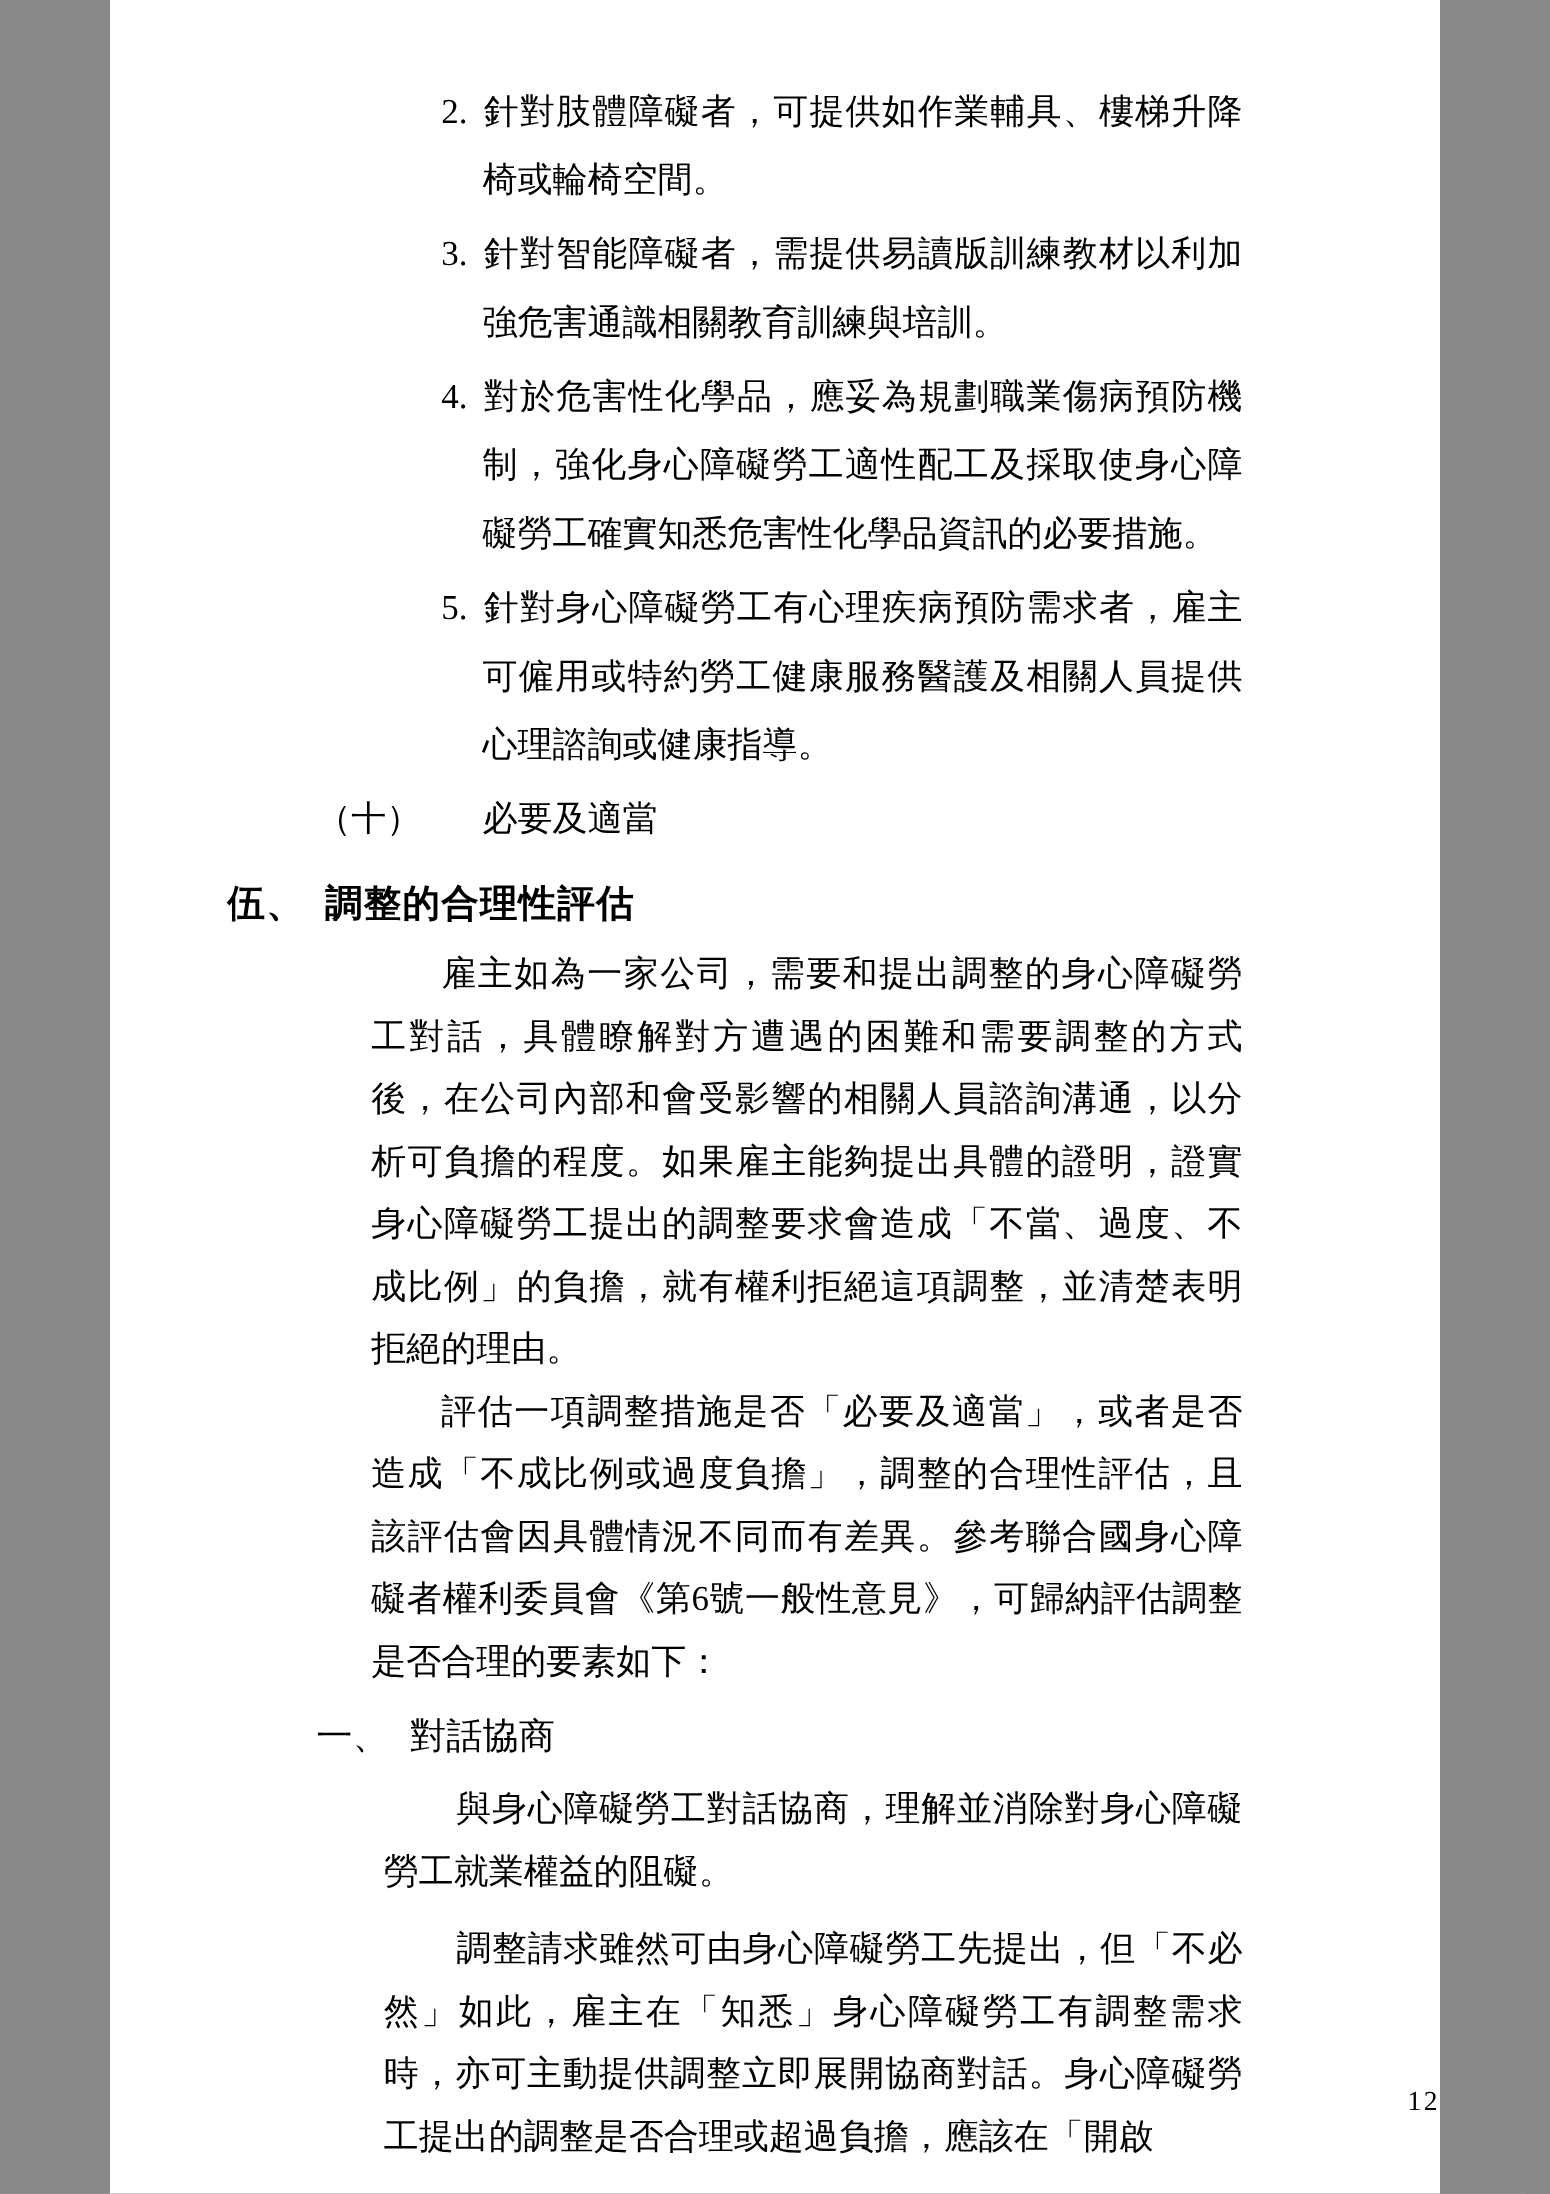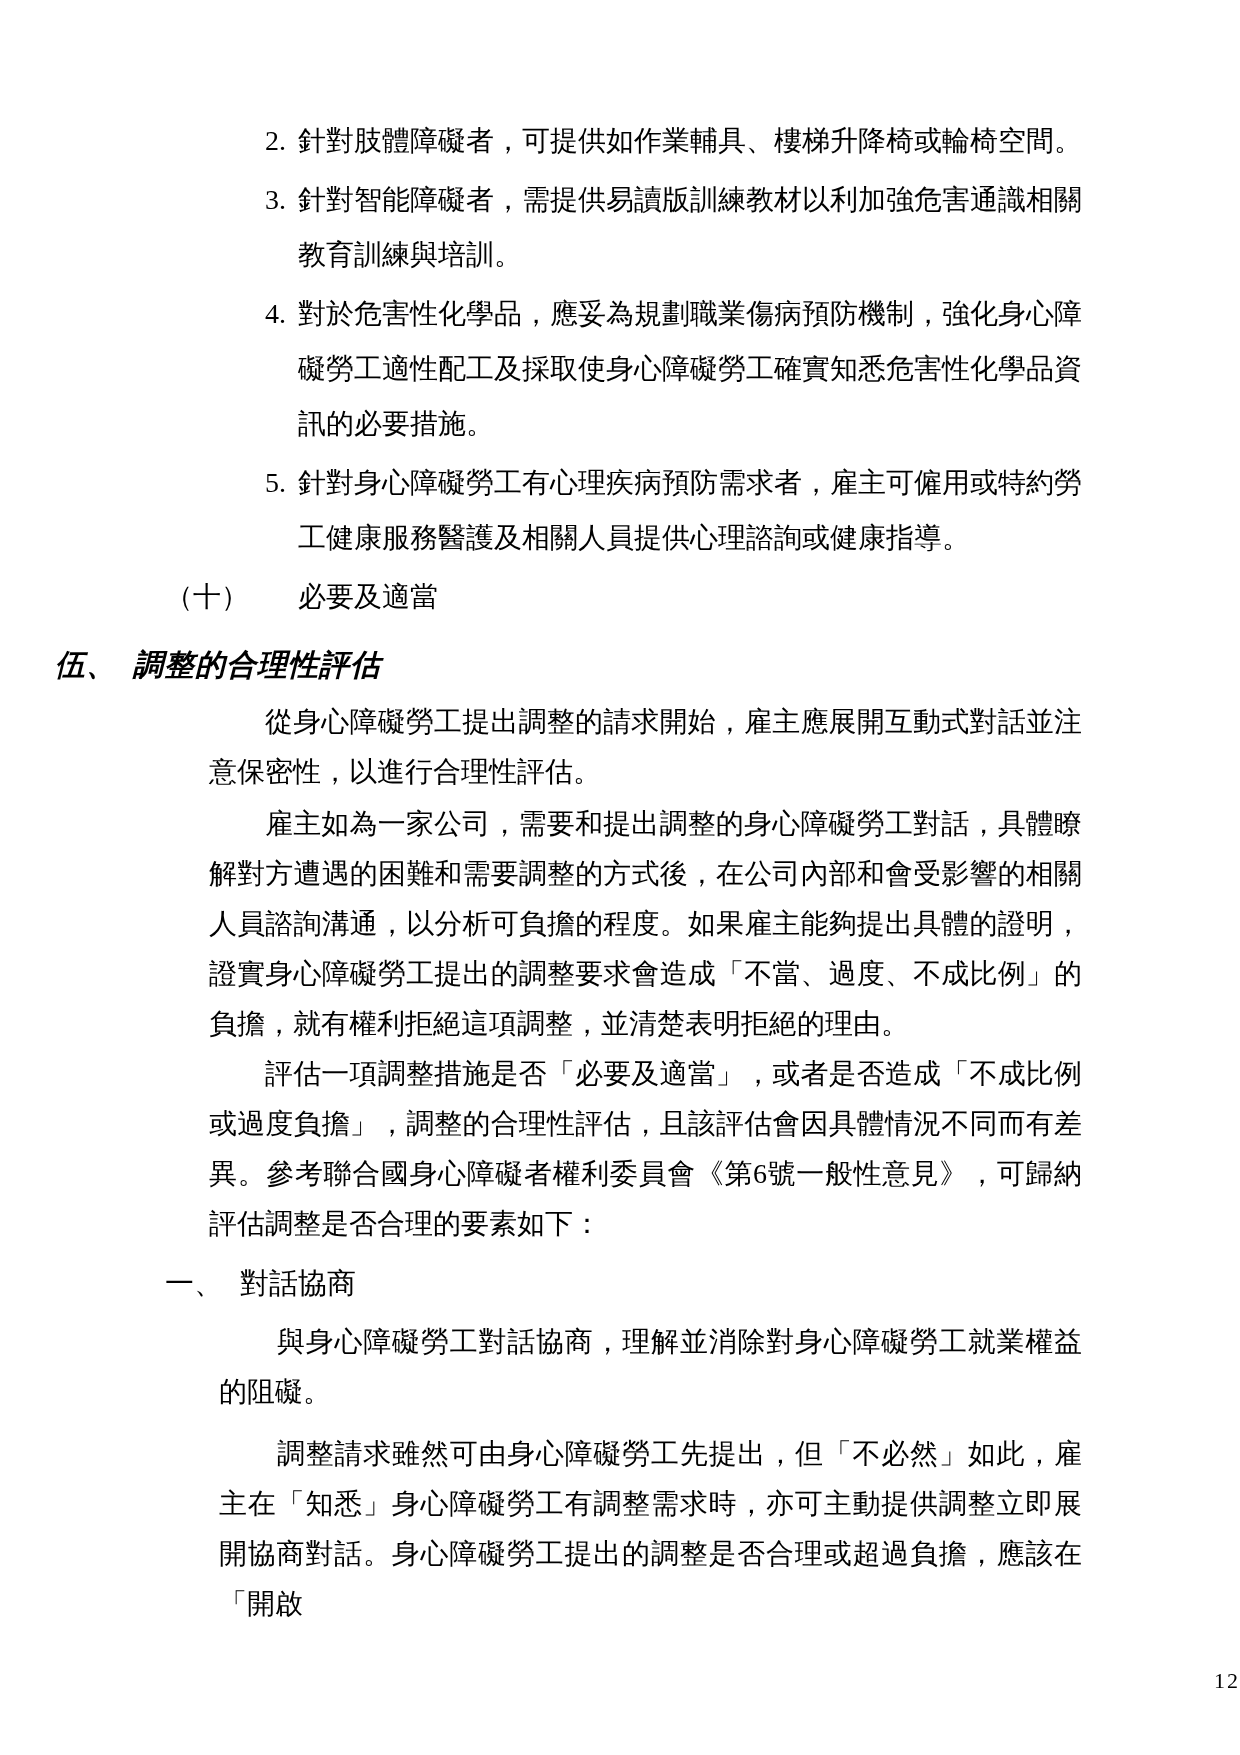--- a/index.html
+++ b/index.html
@@ -1,25 +1,25 @@
 <!DOCTYPE html>
 <html><head>
 <meta charset="utf-8">
 <style>
   html, body { margin: 0; padding: 0; background: #888; }
   .page {
     position: relative;
-    width: 1240px;
+    width: 1064px;
     height: 1755px;
     margin: 0 auto;
     background: #ffffff;
     color: #000000;
     font-family: "Liberation Serif", "DejaVu Serif", serif;
     box-sizing: border-box;
-    padding-top: 113px;
+    padding-top: 62px;
     overflow: hidden;
   }
   .txt {
     font-size: 28px;
     text-align: justify;
     text-justify: inter-ideograph;
   }
   
   .num-item {
     margin-left: 265px;
@@ -45,26 +45,25 @@
   .sub-ten .ten-marker { display: inline-block; width: 133px; }
   .sub-ten-body {
     margin-left: 298px;
     margin-right: 120px;
     line-height: 50px;
     font-size: 28px;
   }
   
   .h2 {
     margin-top: 12px;
-    margin-left: 55px;
+    margin-left: 94px;
     line-height: 58px;
     font-size: 30px;
     font-weight: bold;
     letter-spacing: 1px;
-    font-style: italic;
   }
   .h2 .h2-title { margin-left: 16px; }
   
   .para {
     margin-left: 209px;
     margin-right: 158px;
     line-height: 50px;
     text-indent: 56px;
   }
   .para.p1 { margin-top: 3px; }
@@ -121,21 +120,20 @@
 
   <div class="sub-ten">
     <span class="ten-marker">（十）</span><span>必要及適當</span>
   </div>
 
 
   <div class="h2">
     <span>伍、</span><span class="h2-title">調整的合理性評估</span>
   </div>
 
-  <div class="para p1 txt">從身心障礙勞工提出調整的請求開始，雇主應展開互動式對話並注意保密性，以進行合理性評估。</div>
   <div class="para p2 txt">雇主如為一家公司，需要和提出調整的身心障礙勞工對話，具體瞭解對方遭遇的困難和需要調整的方式後，在公司內部和會受影響的相關人員諮詢溝通，以分析可負擔的程度。如果雇主能夠提出具體的證明，證實身心障礙勞工提出的調整要求會造成「不當、過度、不成比例」的負擔，就有權利拒絕這項調整，並清楚表明拒絕的理由。</div>
   <div class="para p3 txt">評估一項調整措施是否「必要及適當」，或者是否造成「不成比例或過度負擔」，調整的合理性評估，且該評估會因具體情況不同而有差異。參考聯合國身心障礙者權利委員會《第6號一般性意見》，可歸納評估調整是否合理的要素如下：</div>
 
   <div class="h3">
     <span>一、</span><span class="h3-title">對話協商</span>
   </div>
 
   <div class="s1para sp1 txt">與身心障礙勞工對話協商，理解並消除對身心障礙勞工就業權益的阻礙。</div>
   <div class="s1para sp2 txt">調整請求雖然可由身心障礙勞工先提出，但「不必然」如此，雇主在「知悉」身心障礙勞工有調整需求時，亦可主動提供調整立即展開協商對話。身心障礙勞工提出的調整是否合理或超過負擔，應該在「開啟</div>
 

